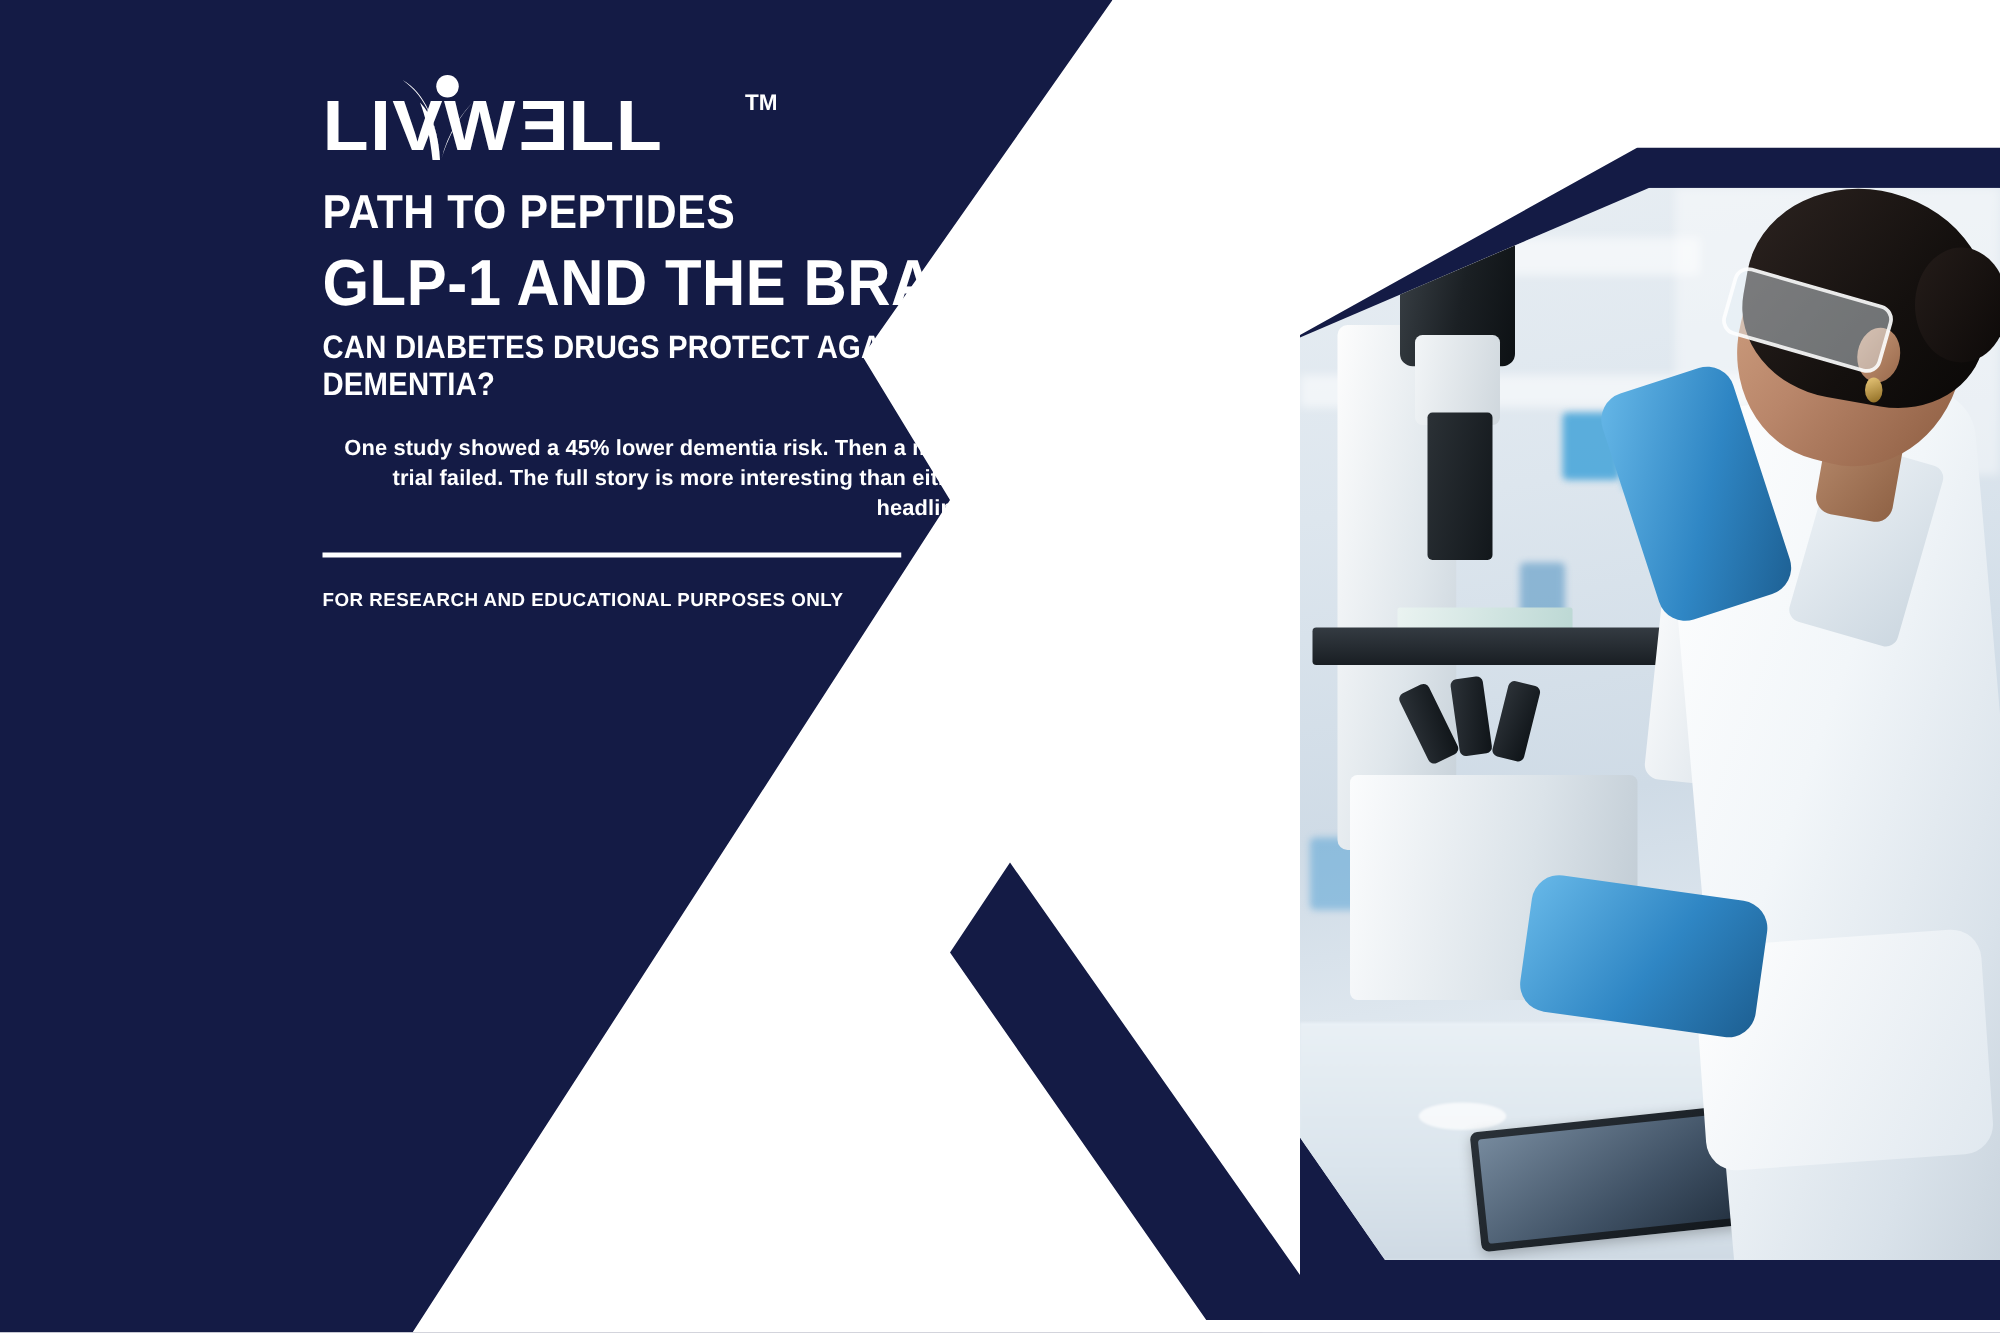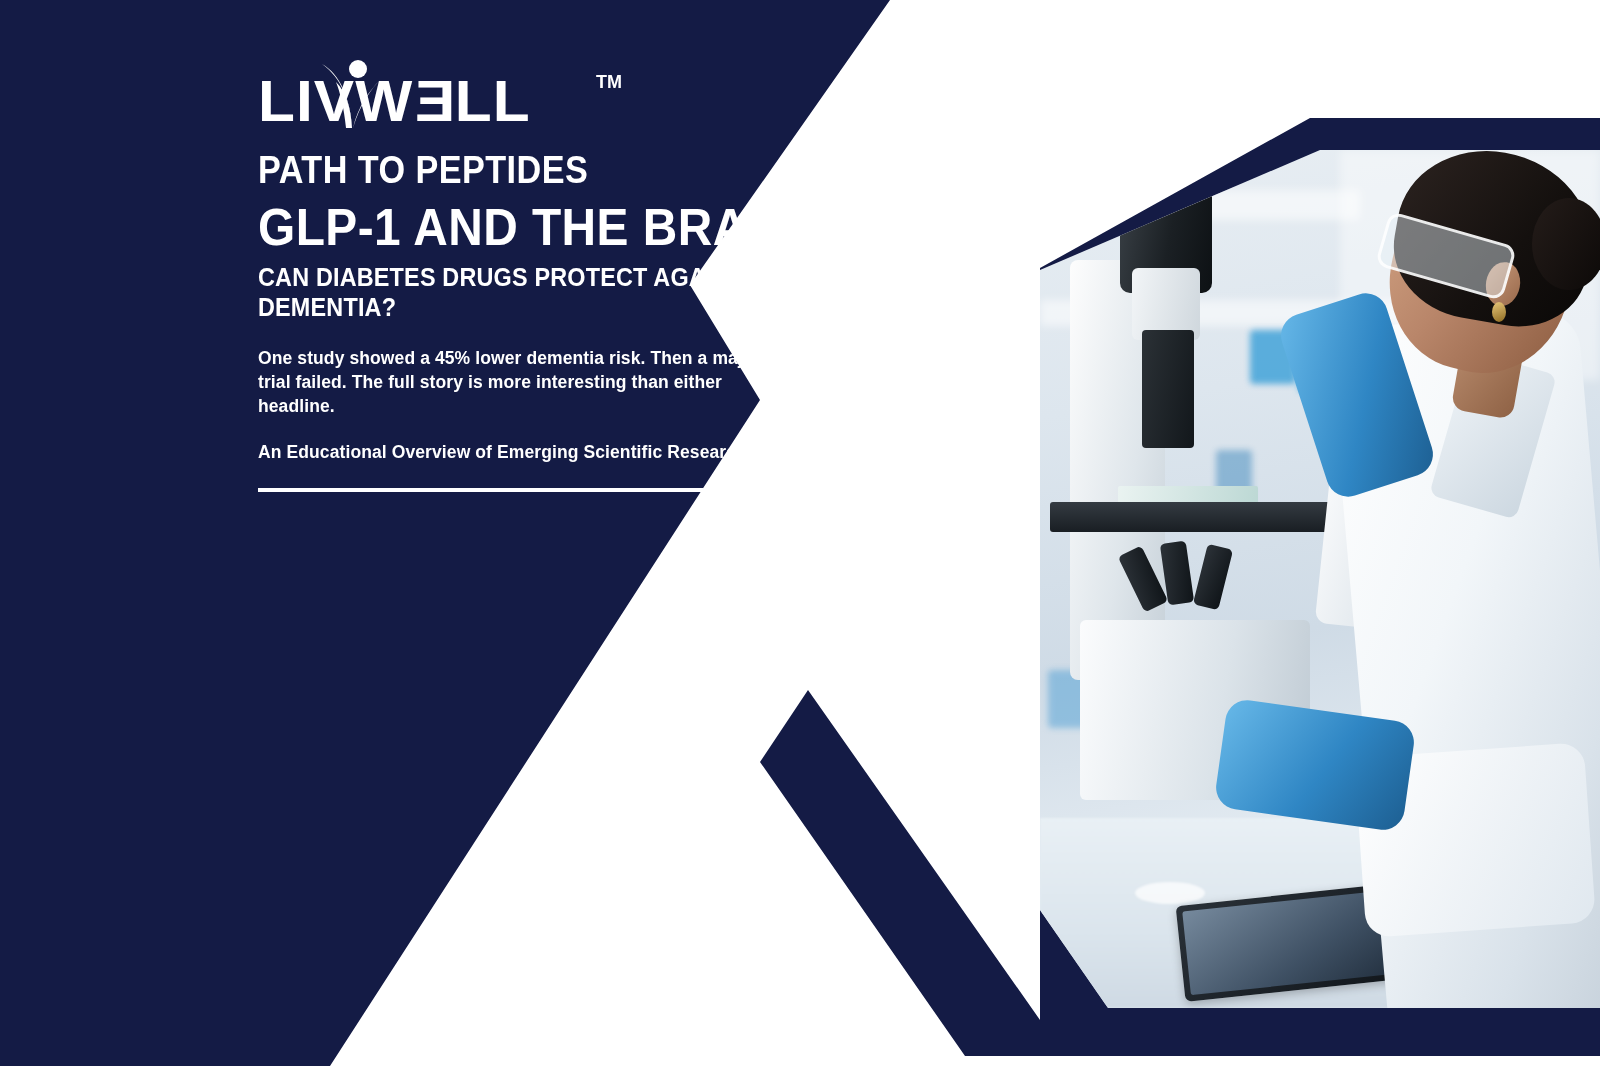--- a/index.html
+++ b/index.html
@@ -131,21 +131,21 @@
   #logo .mark{position:absolute;left:62px;top:-12px;width:64px;height:72px;}
   #logo .tm{position:absolute;left:338px;top:2px;color:#fff;font-size:18px;font-weight:bold;}
 
   .eyebrow{color:#ffffff;font-size:38px;line-height:44px;font-weight:bold;
     letter-spacing:.5px;transform:scaleX(.9);transform-origin:left center;margin:8px 0 2px;}
   .headline{color:#ffffff;font-size:52px;line-height:58px;font-weight:bold;
     letter-spacing:.5px;transform:scaleX(.92);transform-origin:left center;margin:6px 0 4px;}
   .subhead{color:#ffffff;font-size:26px;line-height:30px;font-weight:bold;
     letter-spacing:.2px;transform:scaleX(.9);transform-origin:left center;margin:6px 0 0;}
   .deck{color:#ffffff;font-size:17.5px;line-height:24px;font-weight:bold;
-    margin-top:24px;max-width:520px;letter-spacing:.1px;}
+    margin-top:24px;max-width:520px;letter-spacing:.1px;text-align:right;}
   .kicker{color:#ffffff;font-size:17.5px;line-height:24px;font-weight:bold;
     margin-top:22px;letter-spacing:.1px;}
   #divider{width:463px;height:4px;background:#ffffff;margin-top:24px;}
   .disclaimer{color:#ffffff;font-size:15px;font-weight:bold;margin-top:26px;letter-spacing:.4px;}
 </style>
 </head>
 <body>
 
 <div id="poster">
 
@@ -213,17 +213,17 @@
         <path d="M60 22 C50 32 38 48 33 70 C40 46 52 30 60 22 Z" fill="#ffffff"></path>
         <path d="M16 24 C26 34 31 50 32 70 L26 70 C24 50 20 34 16 24 Z" fill="#ffffff"></path>
       </svg>
       <span class="tm">TM</span>
     </div>
 
     <div class="eyebrow">PATH TO PEPTIDES</div>
     <div class="headline">GLP-1 AND THE BRAIN</div>
     <div class="subhead">CAN DIABETES DRUGS PROTECT AGAINST DEMENTIA?</div>
     <div class="deck">One study showed a 45% lower dementia risk. Then a major trial failed. The full story is more interesting than either headline.</div>
-    <div class="kicker">An Educational Overview of Emerging Scientific Research</div>
     <div id="divider"></div>
+    <div class="disclaimer">FOR RESEARCH AND EDUCATIONAL PURPOSES ONLY</div>
   </div>
 
 </div>
 
 </body></html>

